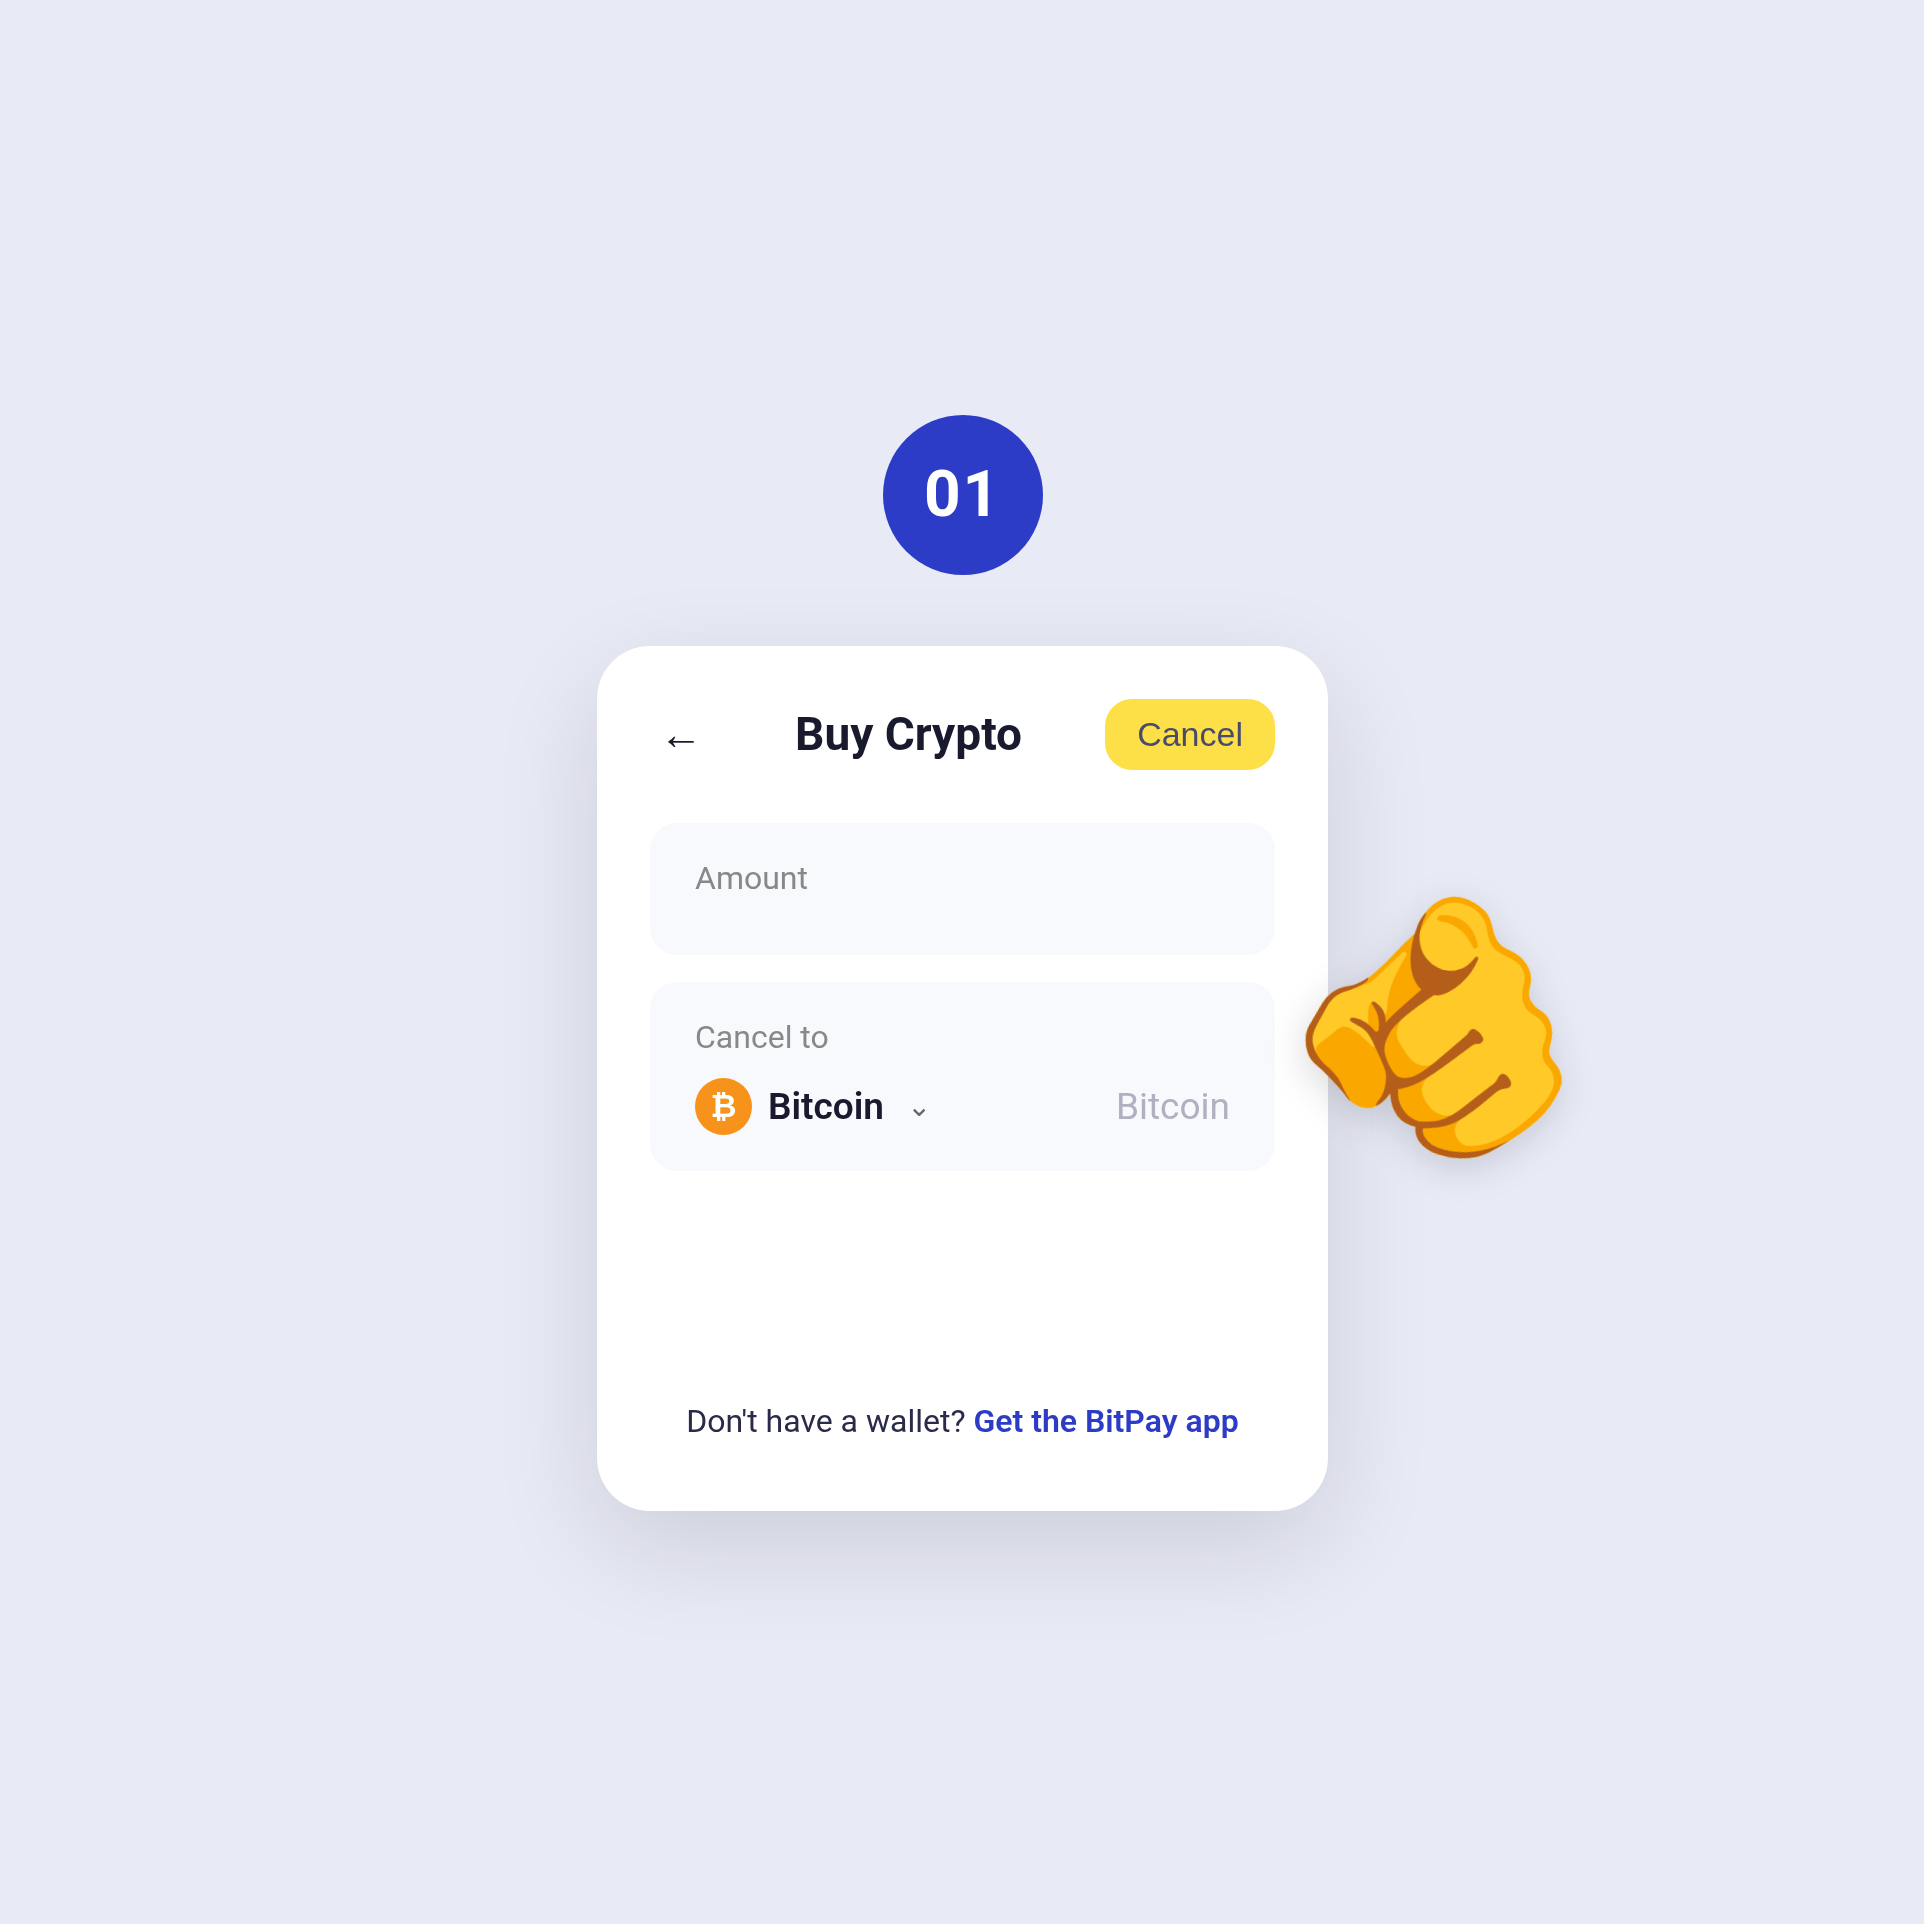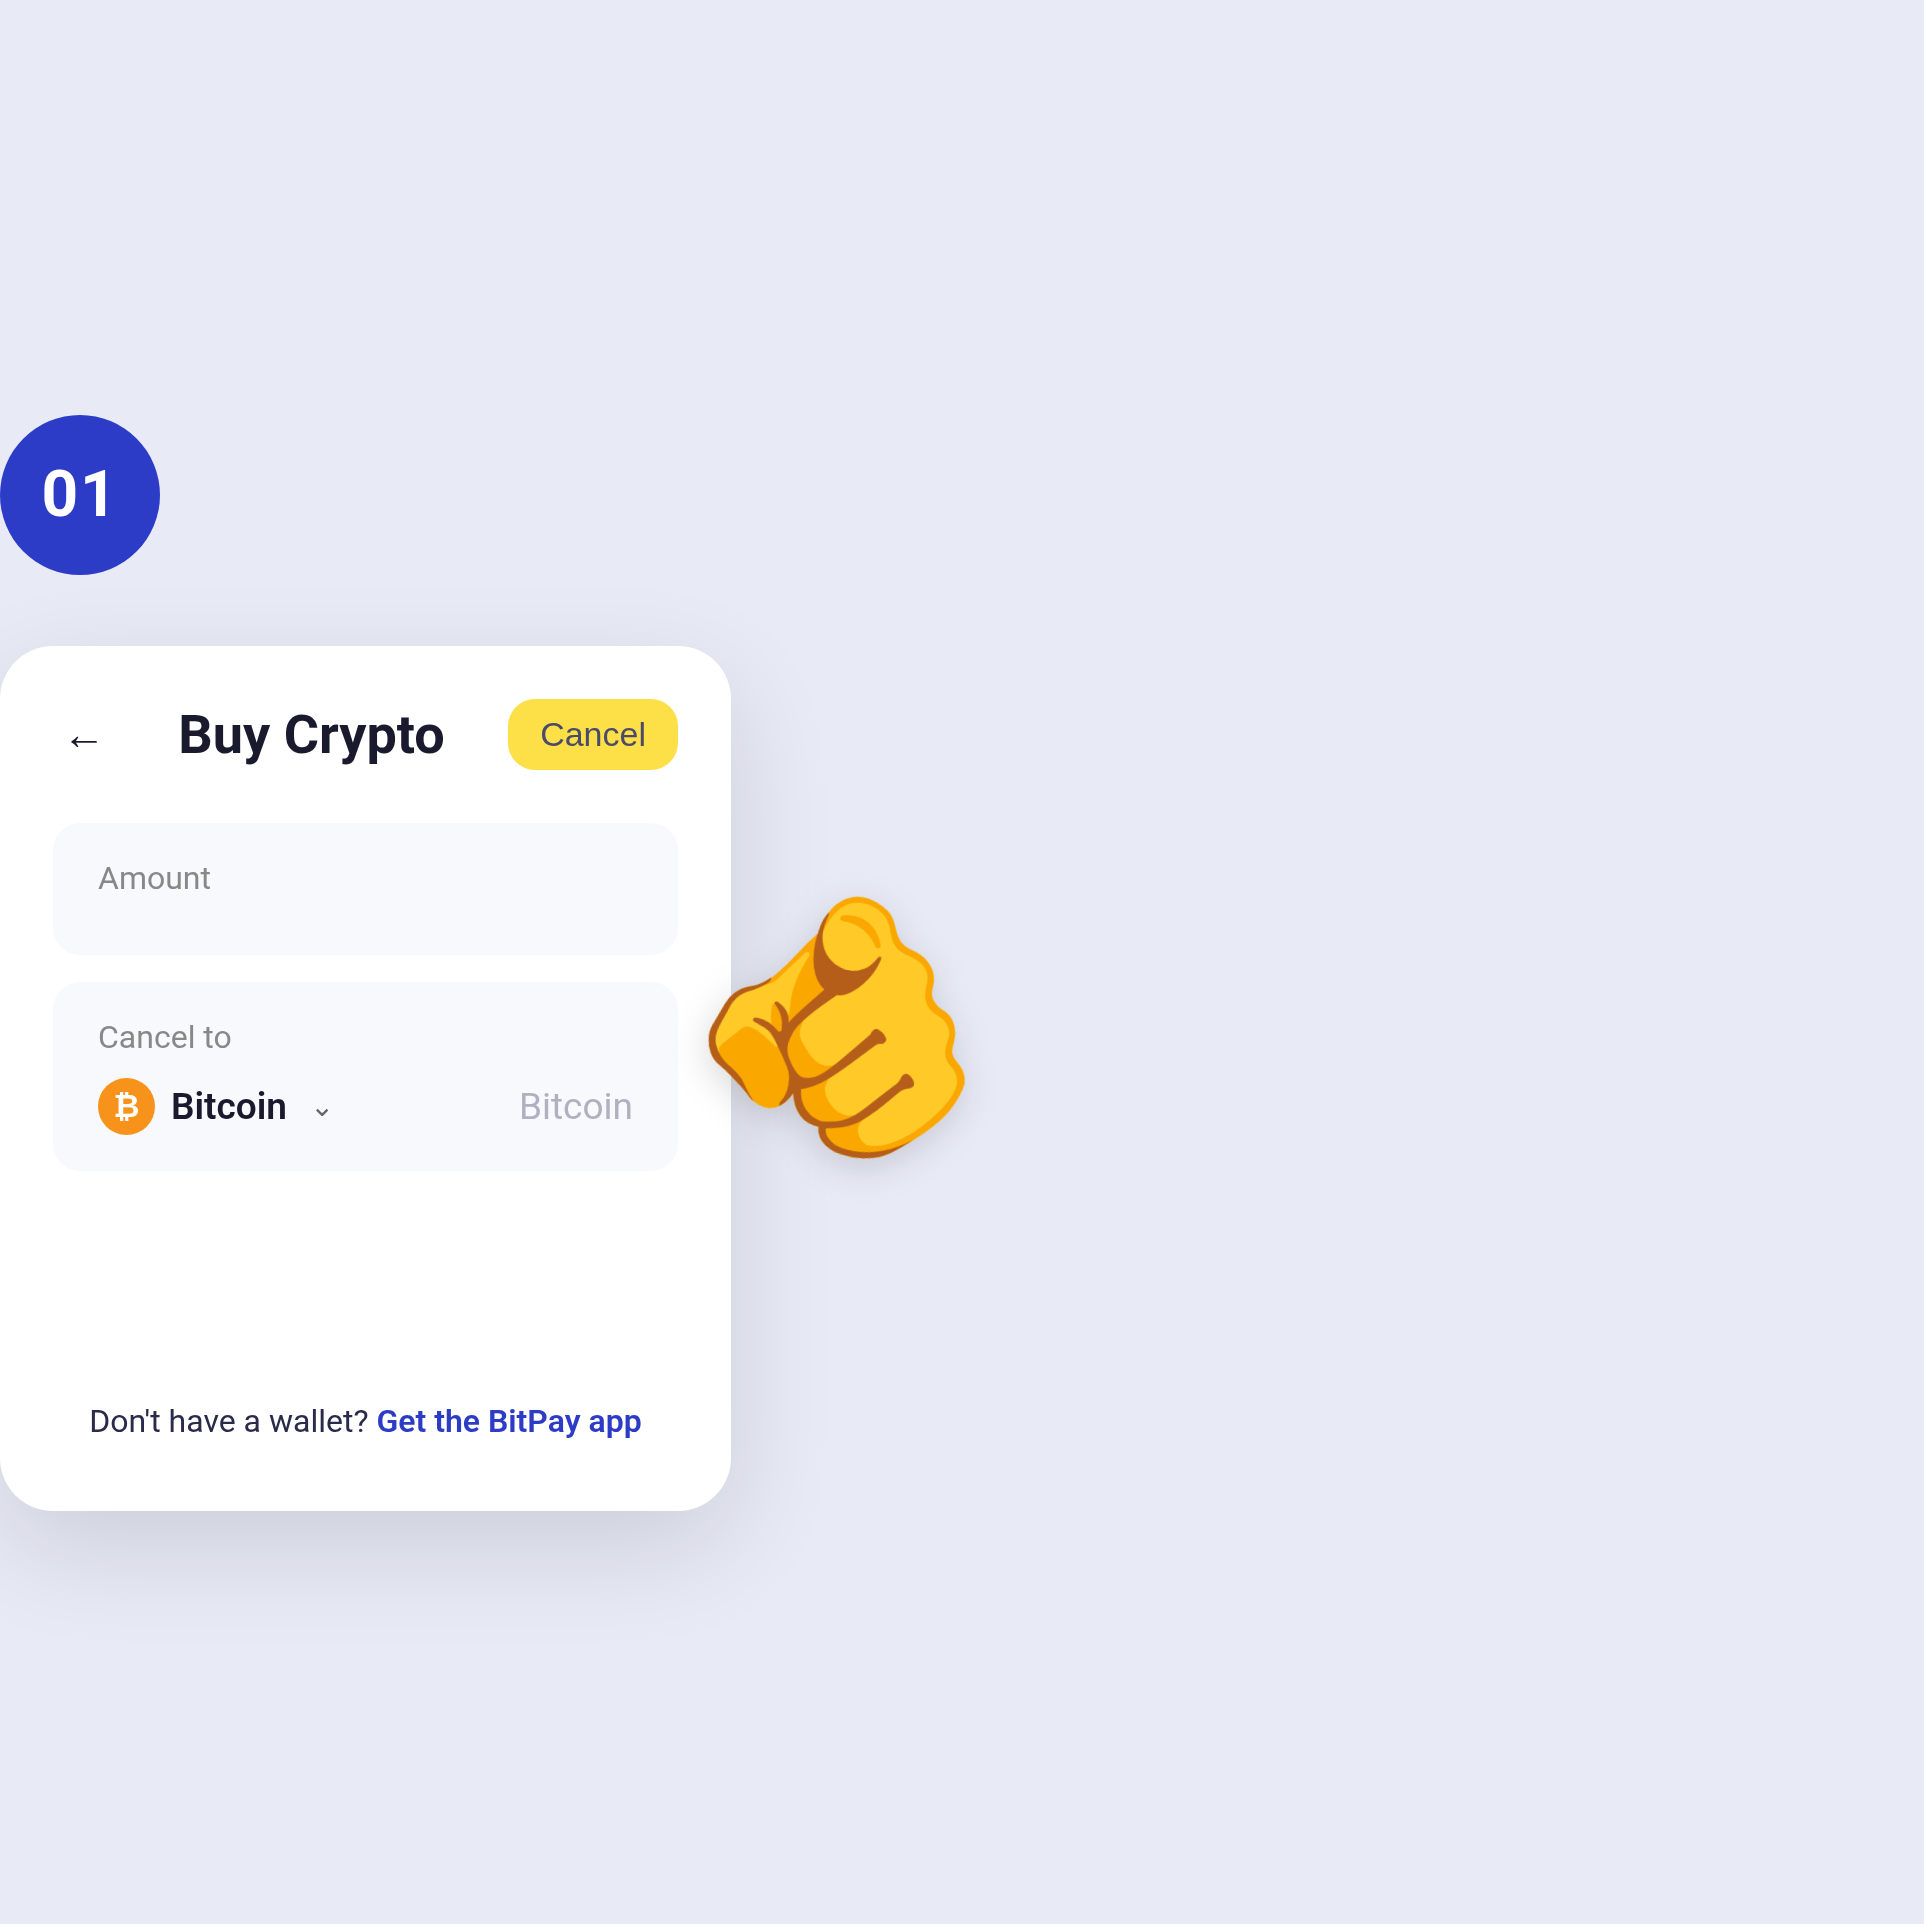--- a/index.html
+++ b/index.html
@@ -19,20 +19,21 @@
       border-radius: 71px;
       overflow: hidden;
     }
 
     .page-wrapper {
       width: 1925px;
       height: 1454px;
       background: #e8eaf6;
       display: flex;
       flex-direction: column;
+      align-items: center;
       justify-content: center;
       position: relative;
       border-radius: 71px;
     }
 
     .step-badge {
       width: 160px;
       height: 160px;
       background: #2d3cc7;
       border-radius: 50%;
@@ -82,21 +83,21 @@
       cursor: pointer;
     }
 
     .back-arrow {
       font-size: 43px;
       color: #1a1a2e;
       line-height: 1;
     }
 
     .header-title {
-      font-size: 54px;
+      font-size: 46px;
       font-weight: 700;
       color: #1a1a2e;
     }
 
     .cancel-button {
       background: #fde047;
       border: none;
       border-radius: 27px;
       padding: 16px 32px;
       font-size: 34px;

